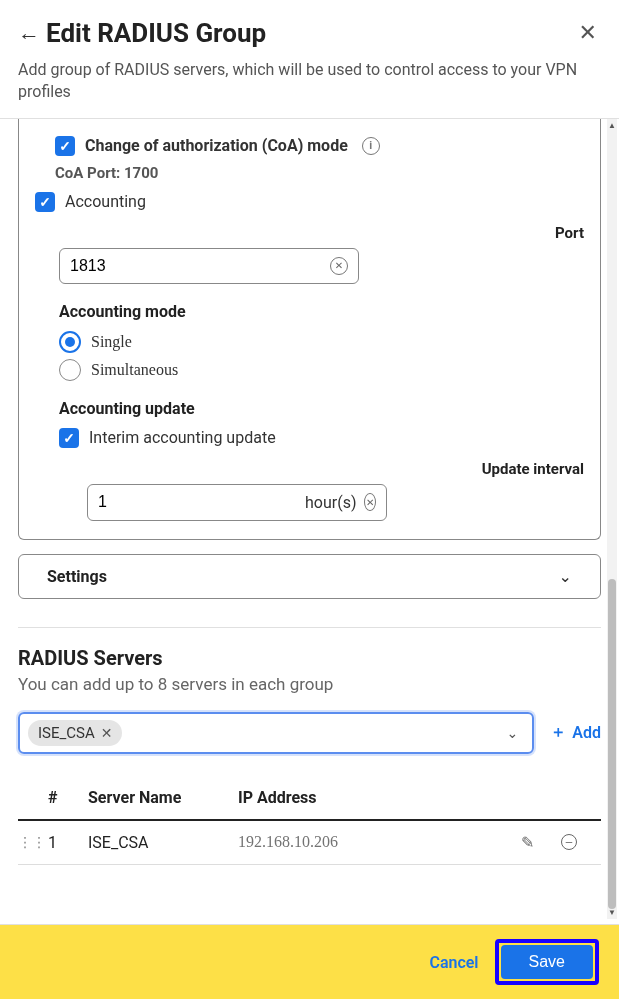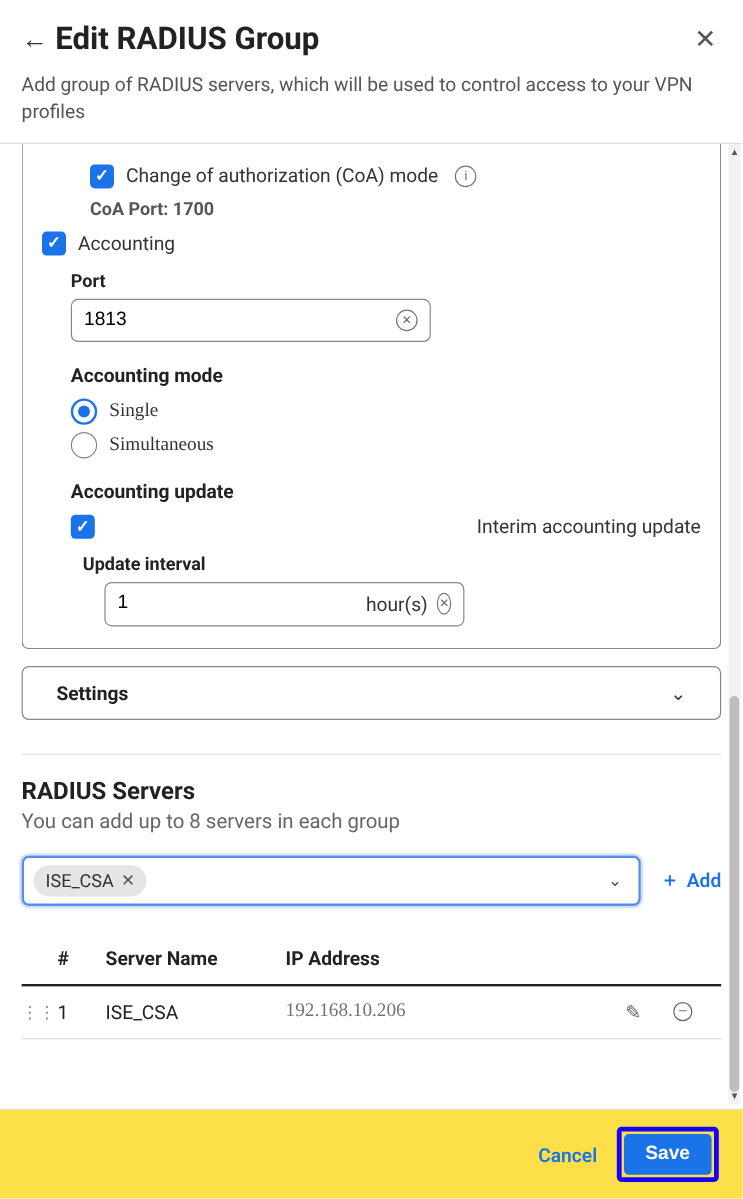--- a/index.html
+++ b/index.html
@@ -61,21 +61,21 @@
   }
   .chk.checked { background:#1a73e8; }
   .chk.checked::after{ content:"✓"; color:#fff; font-size:14px; font-weight:bold; }
   .chk-label { font-size:16px; color:#333; }
   .info-icon {
     width:18px;height:18px;border:1.5px solid #777;border-radius:50%;
     display:inline-flex;align-items:center;justify-content:center;
     font-size:11px;color:#777;margin-left:4px;
   }
   .coa-port { margin-left:30px; margin-top:8px; margin-bottom:10px; font-weight:700; color:#555; font-size:15px;}
-  .field-label { font-weight:700; font-size:15px; margin:12px 0 6px 24px; color:#222;}
+  .field-label { font-weight:700; font-size:15px; margin:12px 0 6px 24px; color:#222;text-align:right;}
   .input-wrap {
     position:relative; margin-left:24px; width:300px;
     border:1.5px solid #888; border-radius:6px;
     display:flex; align-items:center; padding:8px 10px;
   }
   .input-wrap input {
     border:none; outline:none; font-size:16px; flex:1; background:transparent;
   }
   .input-wrap .unit { color:#333; font-size:16px; margin-right:8px;}
   .clear-circle {
@@ -124,22 +124,22 @@
   .remove-circle{
     width:16px;height:16px;border:1.5px solid #666;border-radius:50%;
     display:inline-flex;align-items:center;justify-content:center;font-size:10px;color:#666;cursor:pointer;
   }
   .footer{
     position:absolute;left:0;right:0;bottom:0;border-top:1px solid #e0e0e0;
     padding:14px 20px;display:flex;justify-content:flex-end;align-items:center;gap:16px;background:#fde047;
   }
   .btn-cancel{color:#1a73e8;font-weight:600;font-size:16px;cursor:pointer;}
   .btn-save-wrap{border:4px solid #1800ff;border-radius:4px;padding:2px;}
-  .btn-save{background:#1a73e8;color:#fff;border:none;border-radius:4px;padding:8px 18px;font-size:16px;font-weight:700;cursor:pointer;}
-  .indent-sub{margin-left:40px;}
+  .btn-save{background:#1a73e8;color:#fff;border:none;border-radius:4px;padding:8px 28px;font-size:16px;font-weight:400;cursor:pointer;}
+  .indent-sub{margin-left:20px;font-weight:bold;}
 </style>
 </head>
 <body>
 
 <div class="header-bar">
   <div class="header-title-wrap">
     <span class="back-arrow">←</span>
     <span class="page-title">Edit RADIUS Group</span>
   </div>
   <span class="close-x">✕</span>
@@ -173,21 +173,21 @@
       <div class="radio-row">
         <div class="radio selected"></div>
         <span class="radio-label">Single</span>
       </div>
       <div class="radio-row">
         <div class="radio"></div>
         <span class="radio-label">Simultaneous</span>
       </div>
 
       <div class="section-label">Accounting update</div>
-      <div class="row-check" style="margin-left:24px;justify-content:space-between;">
+      <div class="row-check" style="margin-left:24px;">
         <div class="chk checked"></div>
         <span class="chk-label">Interim accounting update</span>
       </div>
       <div class="field-label" style="margin-left:34px;">Update interval</div>
       <div class="input-wrap" style="margin-left:52px;">
         <input value="1" style="">
         <span class="unit">hour(s)</span>
         <span class="clear-circle">✕</span>
       </div>
 

